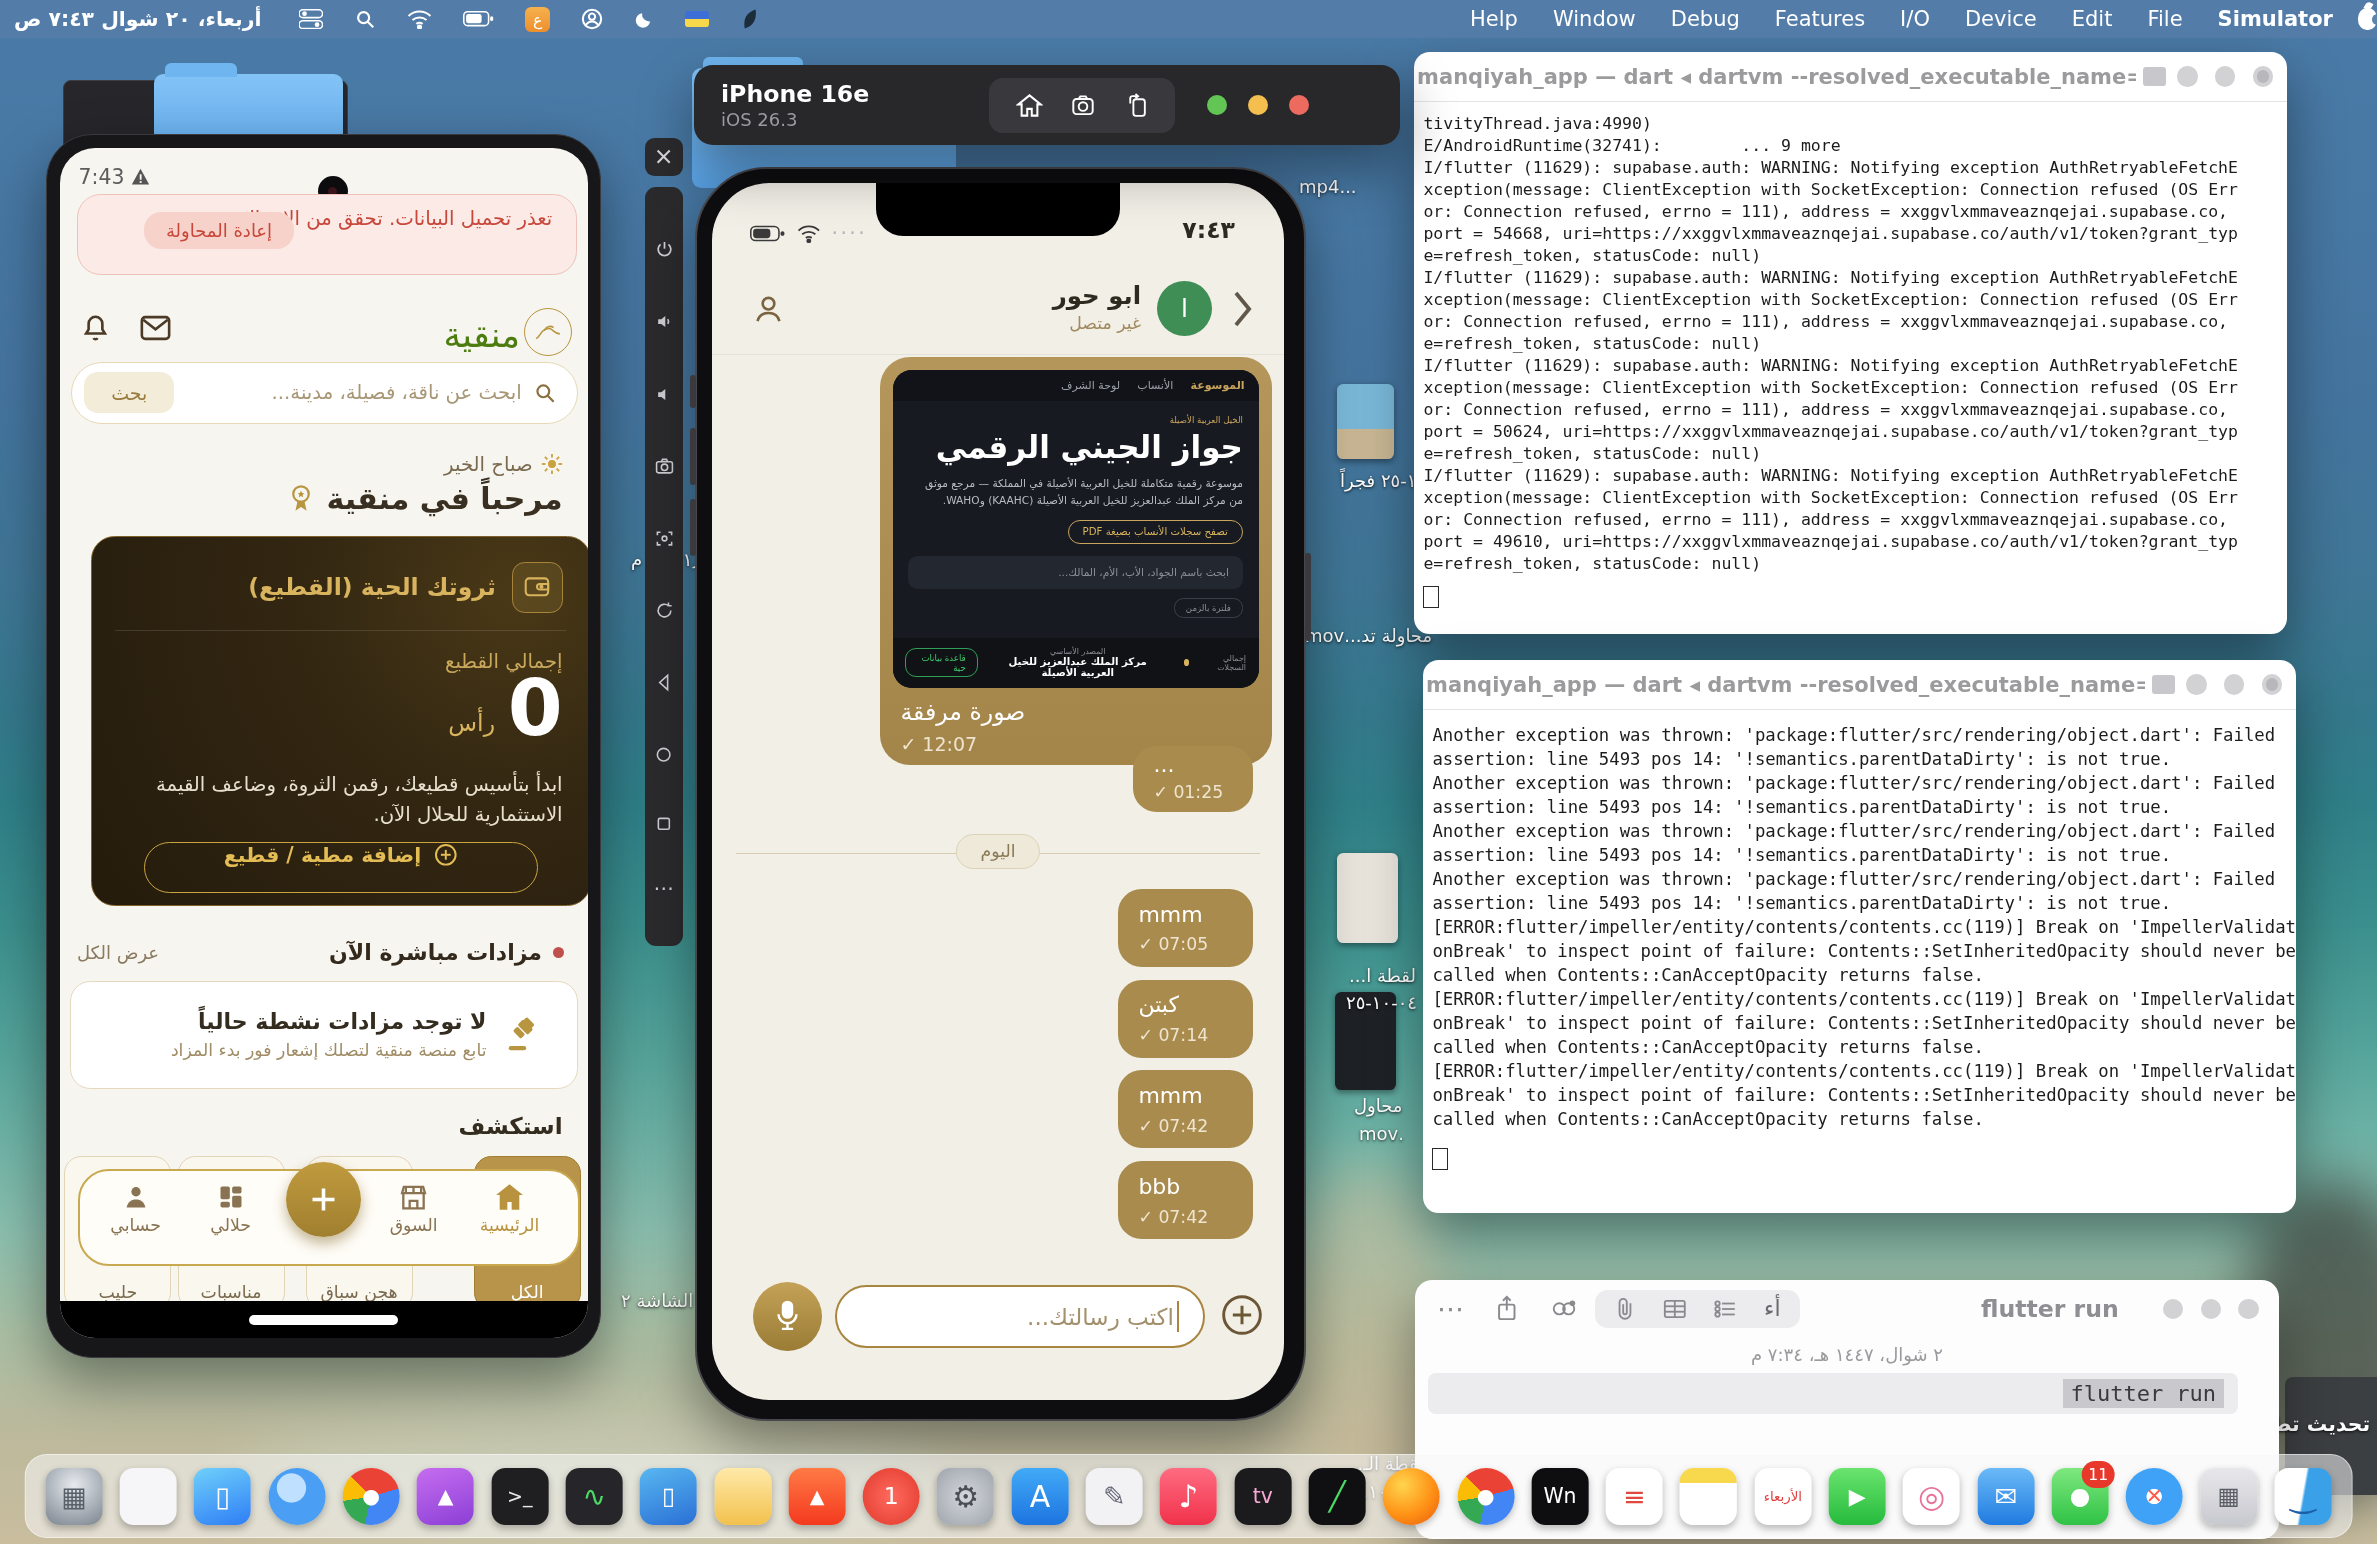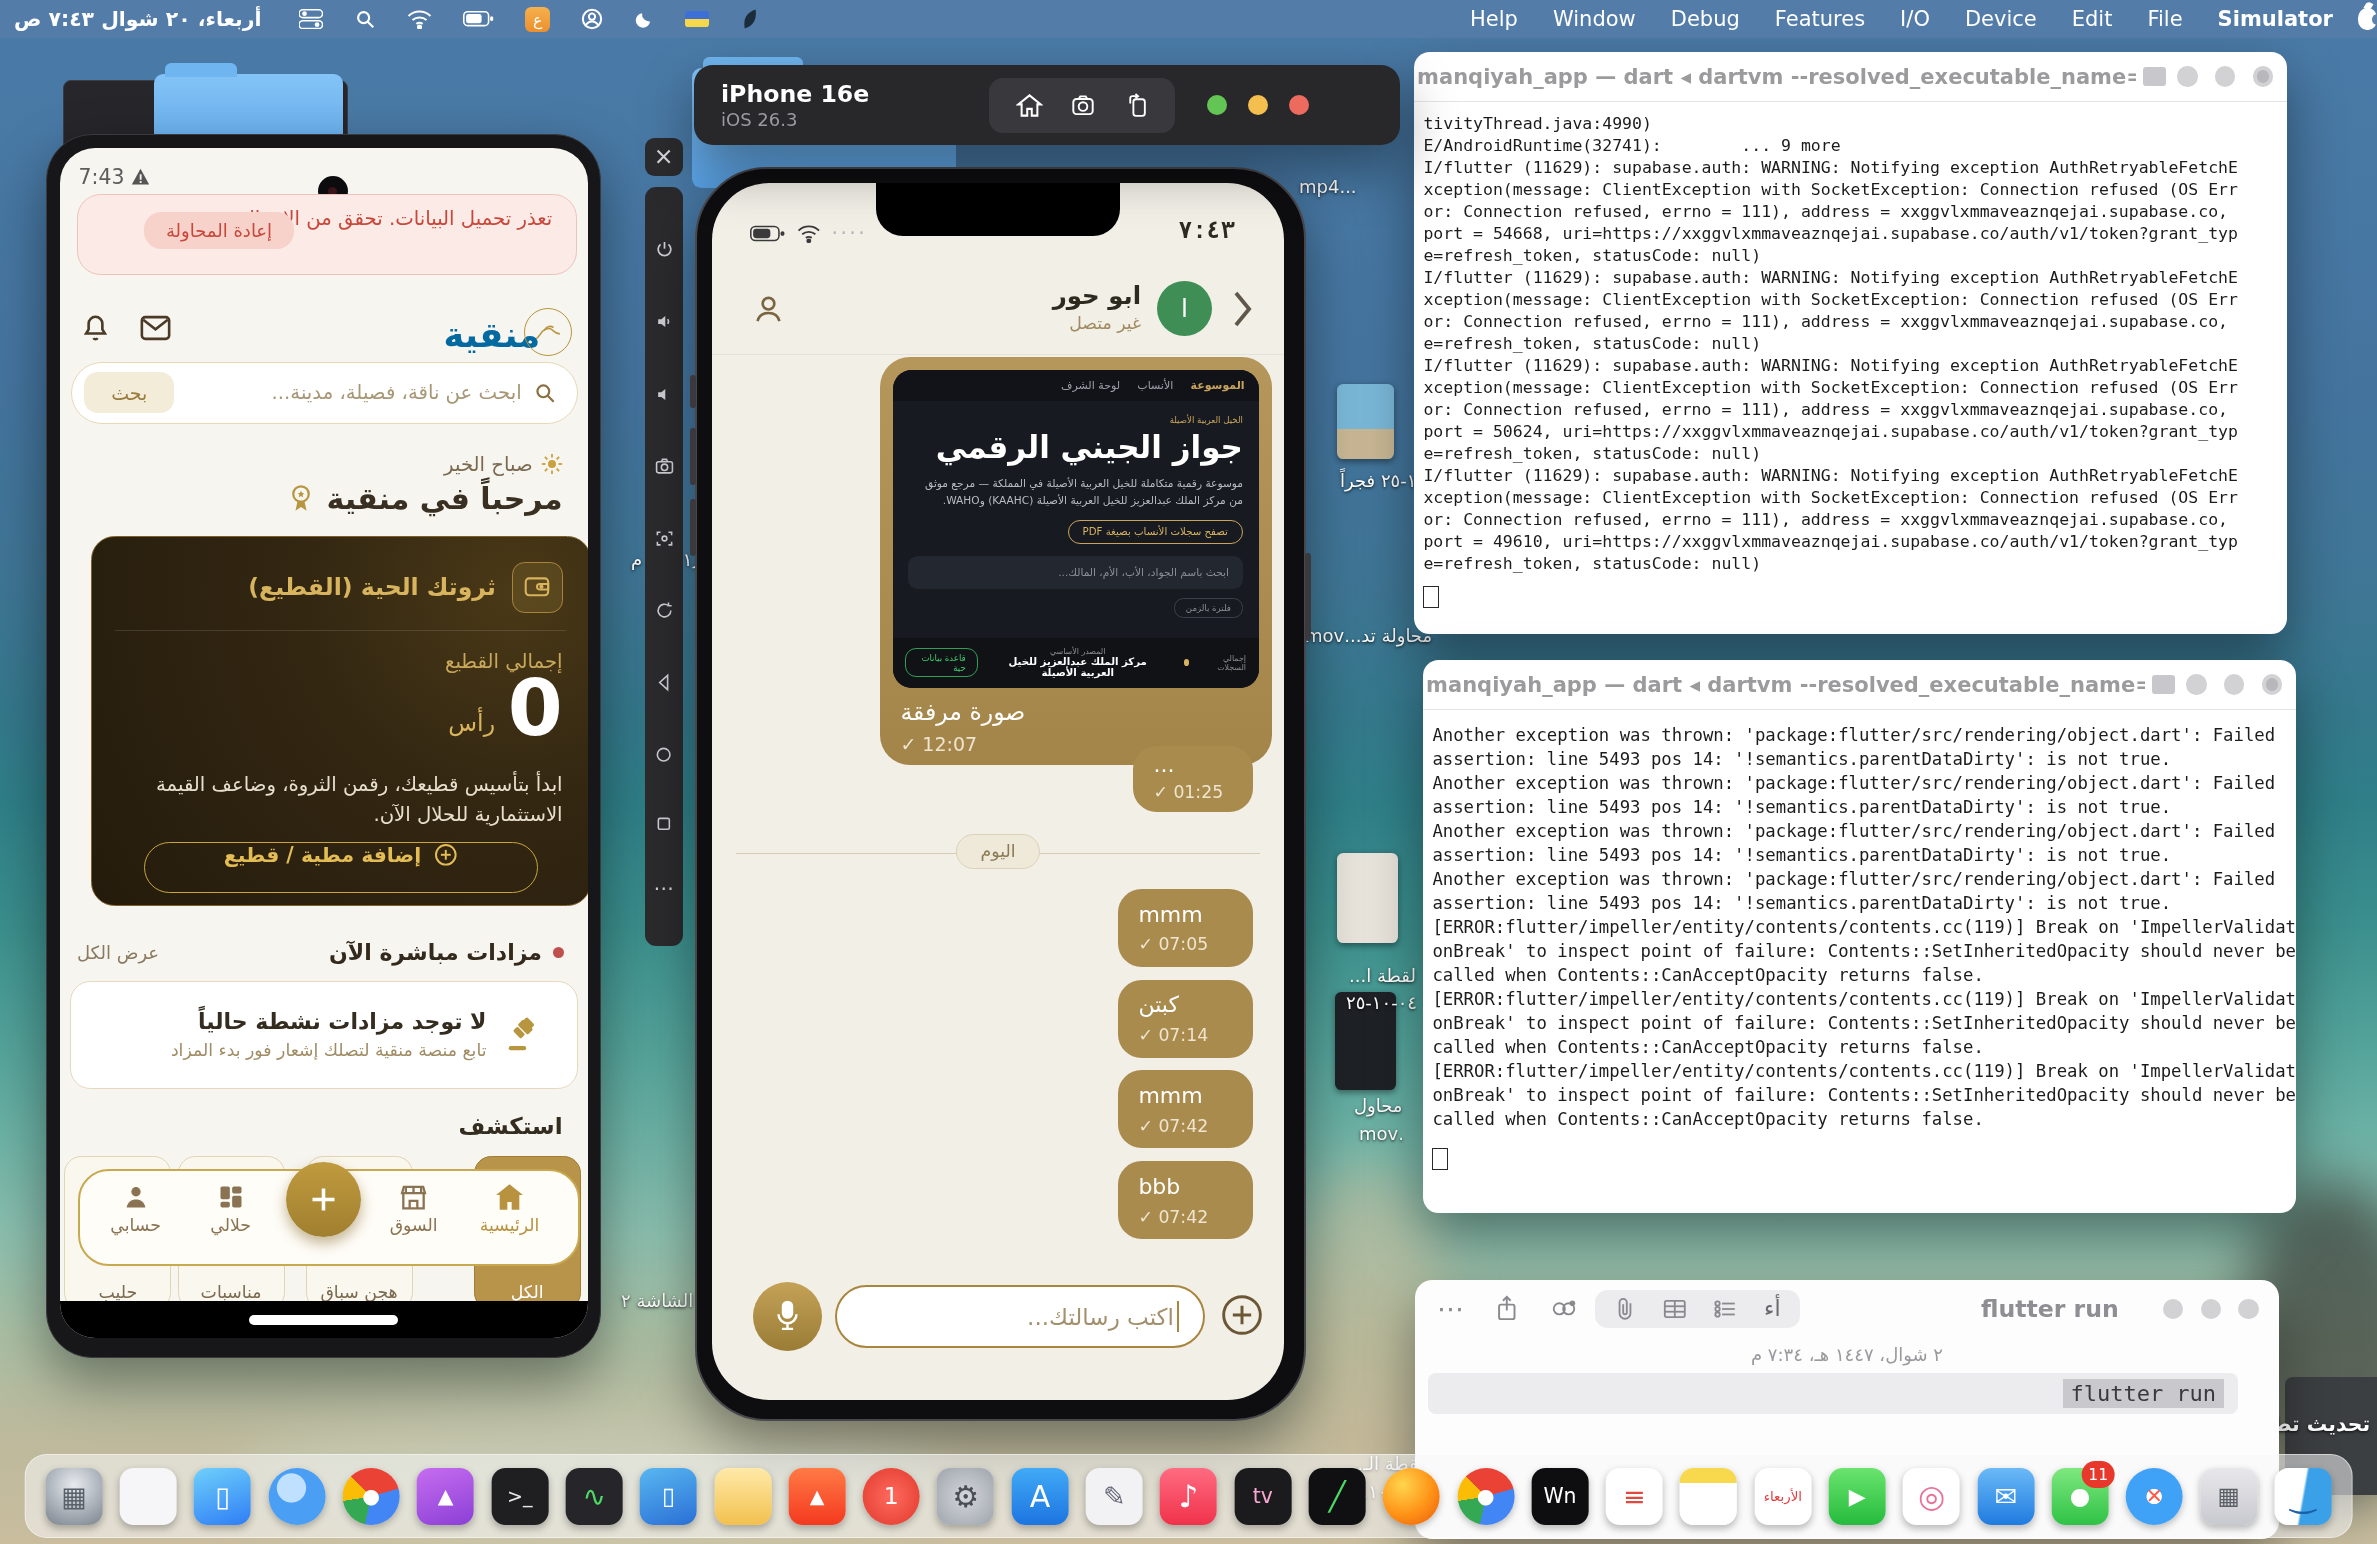--- a/index.html
+++ b/index.html
@@ -196,21 +196,21 @@
             <path d="M12 3.5a5 5 0 0 0-5 5v4.2L5.2 15.6h13.6L17 12.7V8.5a5 5 0 0 0-5-5Z"></path>
             <path d="M10.5 19a1.8 1.8 0 0 0 3 0"></path>
           </svg>
         </span>
       <span class="abs" style="left:79px;top:165px;">
           <svg width="33" height="30" viewBox="0 0 24 22" fill="none" stroke="#4a3a26" stroke-width="1.9">
             <rect x="2" y="3" width="20" height="16" rx="2.5"></rect>
             <path d="m3 5 9 7 9-7"></path>
           </svg>
         </span>
-      <div class="abs" style="left:384px;top:167px;font-size:35px;font-weight:bold;color:#0369a1;">منقية</div>
+      <div class="abs" style="left:384px;top:167px;font-size:35px;font-weight:normal;color:#4d7c0f;">منقية</div>
       <div class="abs" style="left:464px;top:160px;width:46px;height:46px;border-radius:50%;border:1.6px solid #b8953f;display:flex;align-items:center;justify-content:center;">
         <svg width="30" height="27" viewBox="0 0 38 34" fill="none" stroke="#b8953f" stroke-width="2">
             <path d="M4 26c4-2 6-8 9-10s7-4 10-2 5 6 11 6"></path>
             <path d="M14 16c2-5 8-7 12-4"></path>
           </svg>
       </div>
 
       <div class="abs rtl" style="left:11px;top:214px;width:505px;height:60px;background:#fff;border:1.6px solid #e8d9b6;border-radius:31px;display:flex;align-items:center;">
         <span style="margin-right:20.4px;">
             <svg width="23.6" height="23.6" viewBox="0 0 24 24" fill="none" stroke="#8a6f3f" stroke-width="2.2">
@@ -477,21 +477,21 @@
             <rect x="39" y="9" width="5" height="6" rx="2.5" fill="#3a3a3a"></rect>
           </svg>
         <svg width="23.6" height="19" viewBox="0 0 32 26" fill="none" stroke="#3a3a3a" stroke-width="2.6">
             <path d="M2 9a20 20 0 0 1 28 0"></path>
             <path d="M7 14a14 14 0 0 1 18 0"></path>
             <path d="M12 19a7 7 0 0 1 8 0"></path>
             <circle cx="16" cy="23" r="2" fill="#3a3a3a"></circle>
           </svg>
         <span style="color:#b5b5b5;font-size:20.4px;letter-spacing:2.4px;">····</span>
       </div>
-      <div class="abs" style="right:49px;top:33px;font-size:23.6px;font-weight:600;color:#2e2a20;font-family:Liberation Mono, monospace;">٧:٤٣</div>
+      <div class="abs" style="right:49px;top:33px;font-size:23.6px;font-weight:600;color:#2e2a20;">٧:٤٣</div>
 
       <div class="abs" style="left:0;top:85px;width:572px;height:86px;border-bottom:0.8px solid rgba(0,0,0,.05);">
         <span class="abs" style="right:30px;top:22px;">
             <svg width="23.6" height="38" viewBox="0 0 16 26" fill="none" stroke="#5f584a" stroke-width="2.6">
               <path d="m4 2 9 11-9 11"></path>
             </svg>
           </span>
         <div class="abs" style="right:72px;top:12.6px;width:55px;height:55px;border-radius:50%;background:#3f8e55;display:flex;align-items:center;justify-content:center;color:#fff;font-size:25px;">ا</div>
         <div class="abs rtl" style="right:143px;top:12.6px;text-align:right;">
           <div style="font-size:24.4px;font-weight:bold;color:#2e2a1f;">ابو حور</div>

